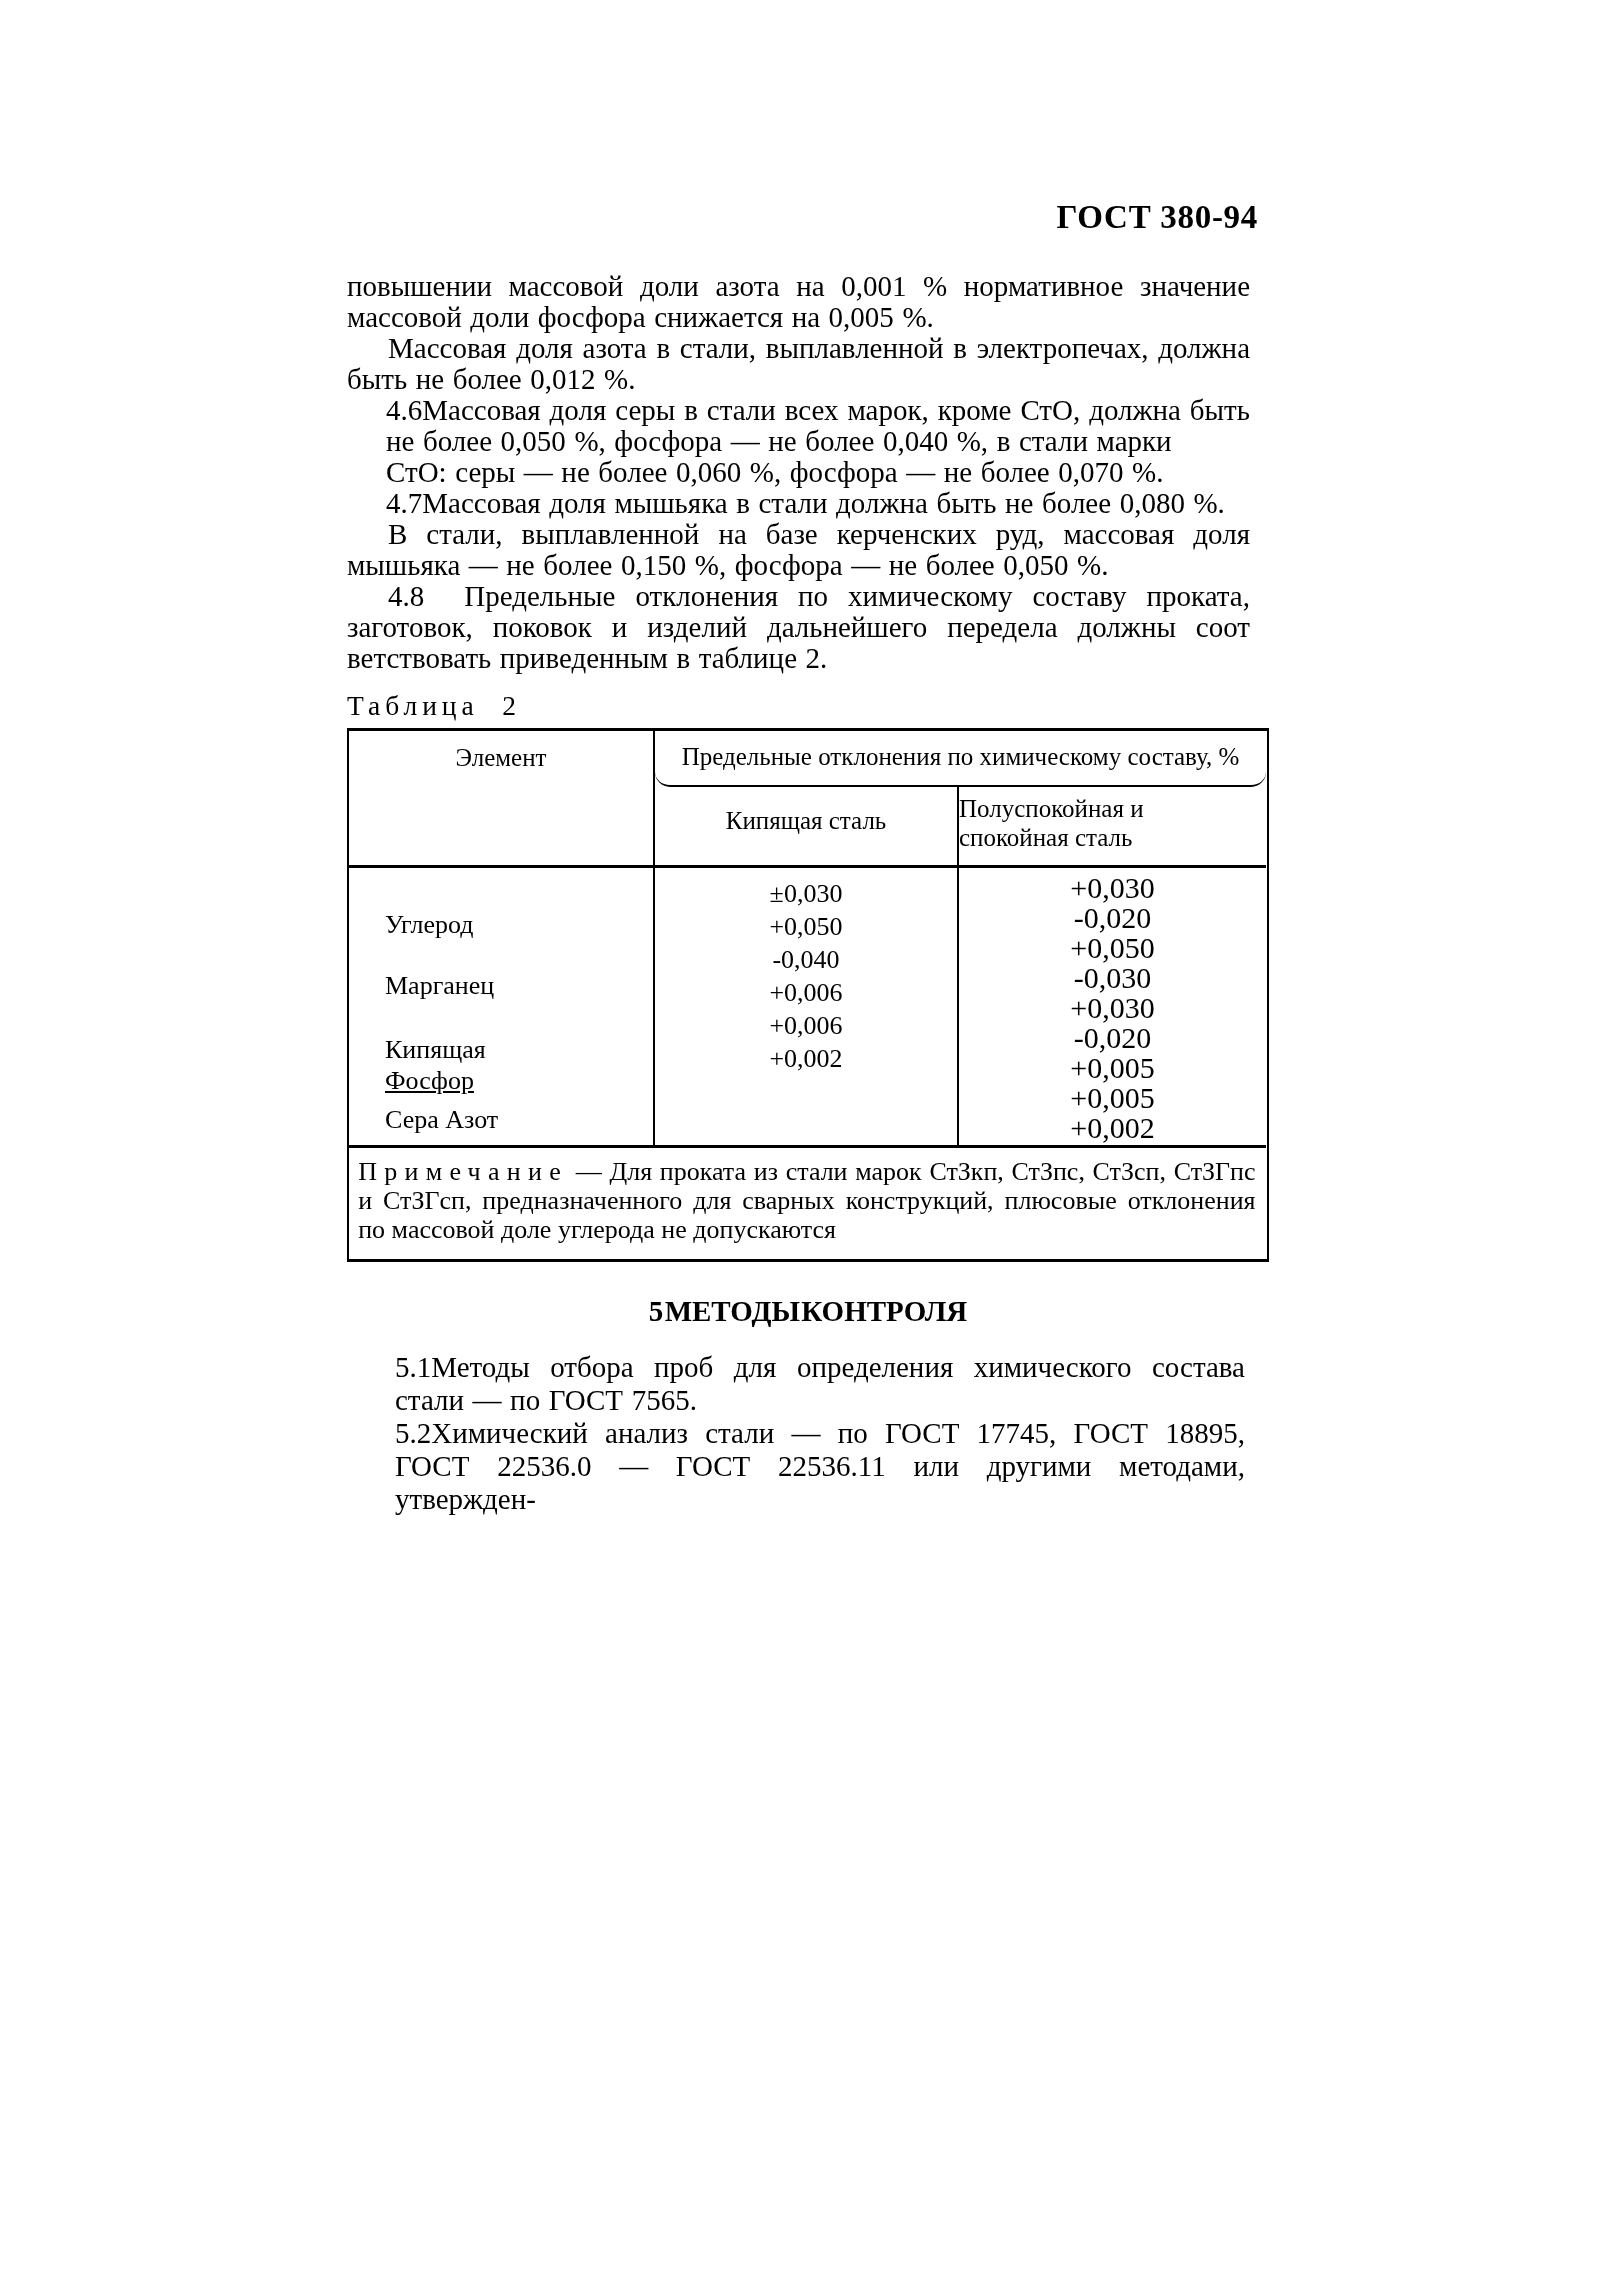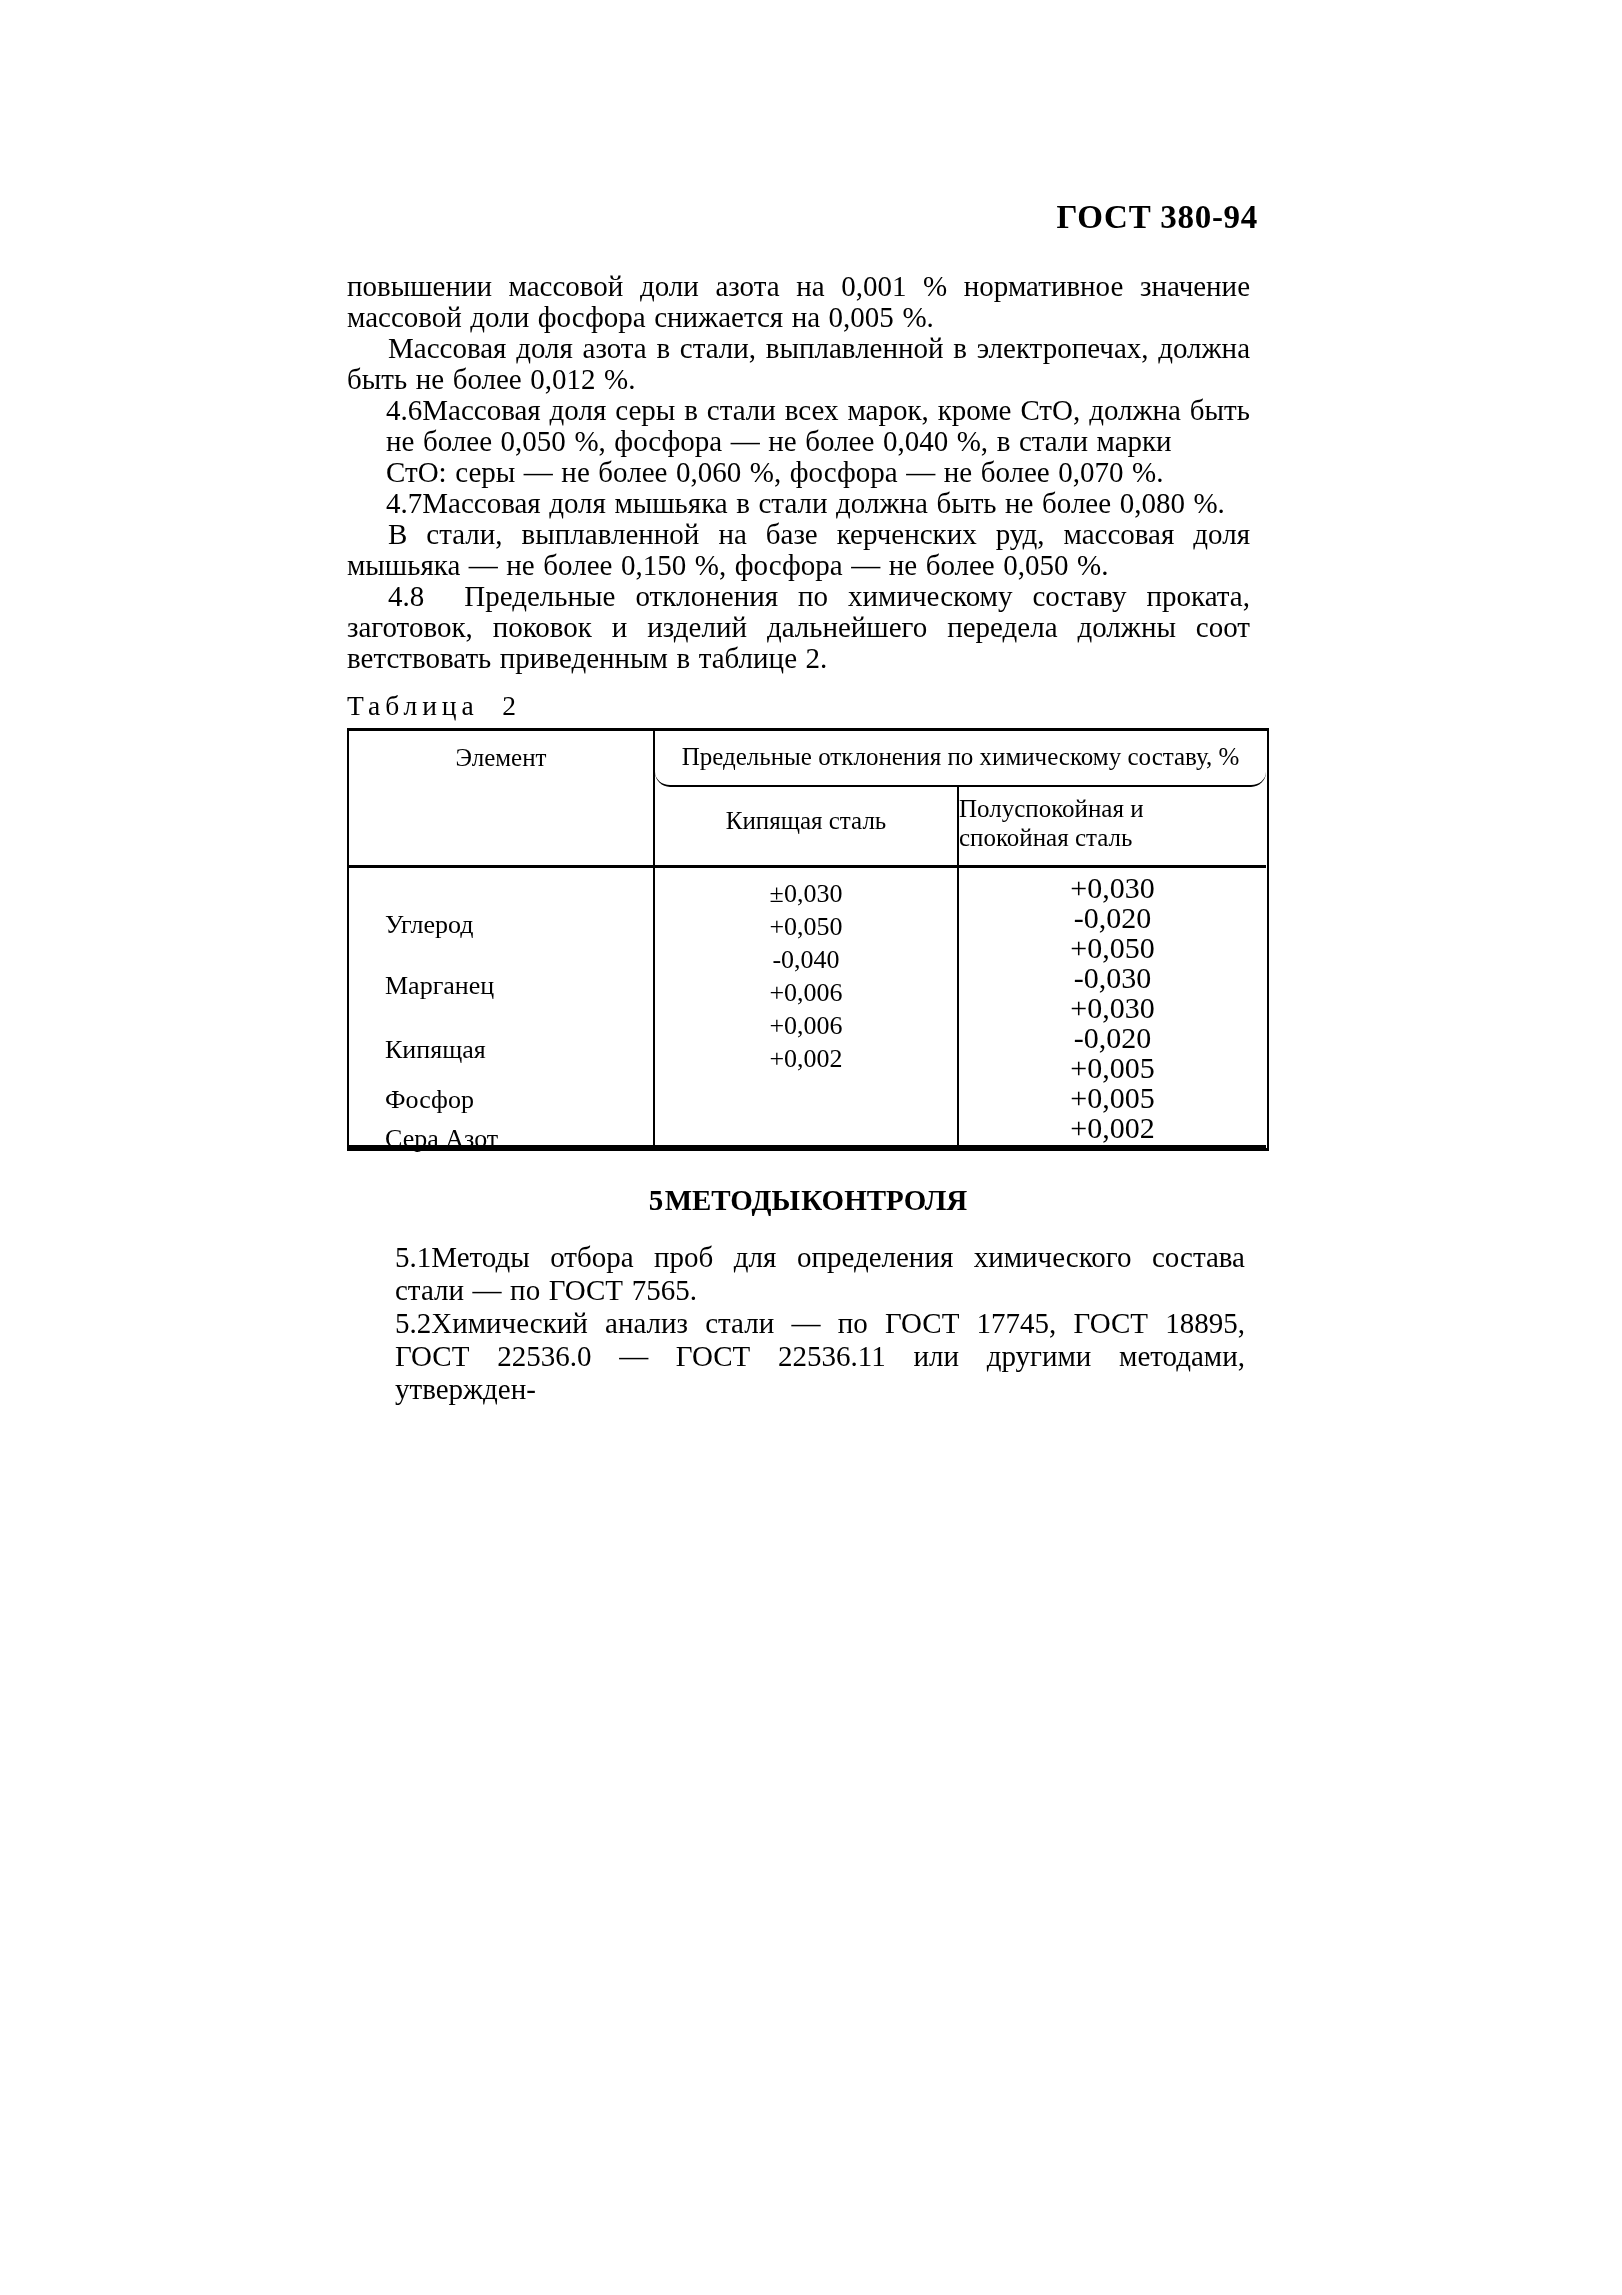--- a/index.html
+++ b/index.html
@@ -89,21 +89,21 @@
     grid-column: 1; grid-row: 3;
     border-right: 2px solid #000;
     border-bottom: 3.3px solid #000;
     padding-left: 36px;
     font-size: 26px;
   }
   .el { display: block; line-height: 30px; }
   .el1 { margin-top: 42px; }
   .el2 { margin-top: 31px; }
   .el3 { margin-top: 34px; }
-  .el4 { margin-top: 20px; }
+  .el4 { margin-top: 1px; text-decoration: underline; }
   .el5 { margin-top: 9px; }
   .b-boiling {
     grid-column: 2; grid-row: 3;
     border-right: 2px solid #000;
     border-bottom: 3.3px solid #000;
     text-align: center;
     font-size: 26px;
     padding-top: 9.2px;
   }
   .b-boiling .val { display: block; line-height: 33px; }
@@ -192,20 +192,24 @@
         <span class="val">-0,020</span>
         <span class="val">+0,050</span>
         <span class="val">-0,030</span>
         <span class="val">+0,030</span>
         <span class="val">-0,020</span>
         <span class="val">+0,005</span>
         <span class="val">+0,005</span>
         <span class="val">+0,002</span>
       </div>
 
+      <div class="cell c-note">
+        <span class="note-label">Примечание</span>
+        <span>— Для проката из стали марок СтЗкп, СтЗпс, СтЗсп, СтЗГпс и СтЗГсп, предназначенного для сварных конструкций, плюсовые отклонения по массовой доле углерода не допускаются</span>
+      </div>
     </div>
 
     <div class="s5-heading">5 МЕТОДЫ КОНТРОЛЯ</div>
     <p class="s5p first">5.1Методы отбора проб для определения химического состава стали — по ГОСТ&nbsp;7565.</p>
     <p class="s5p">5.2Химический анализ стали — по ГОСТ&nbsp;17745, ГОСТ&nbsp;18895, ГОСТ&nbsp;22536.0 — ГОСТ&nbsp;22536.11 или другими методами, утвержден-</p>
 
   </div>
 </div>
 
 

